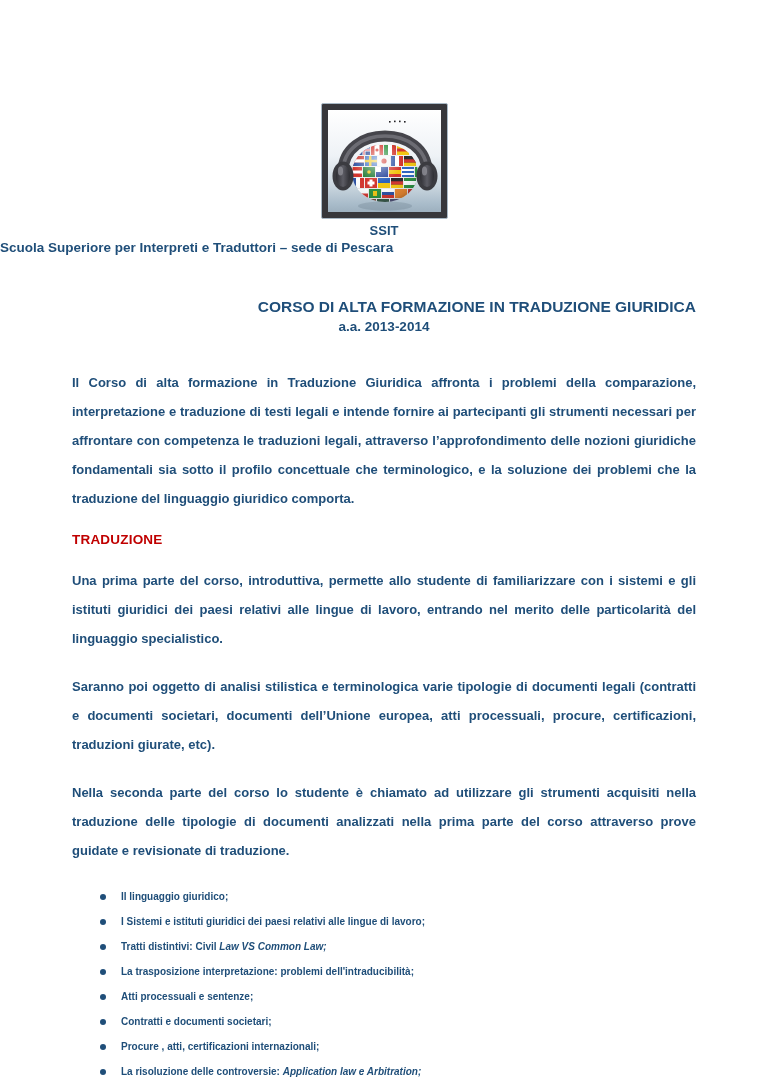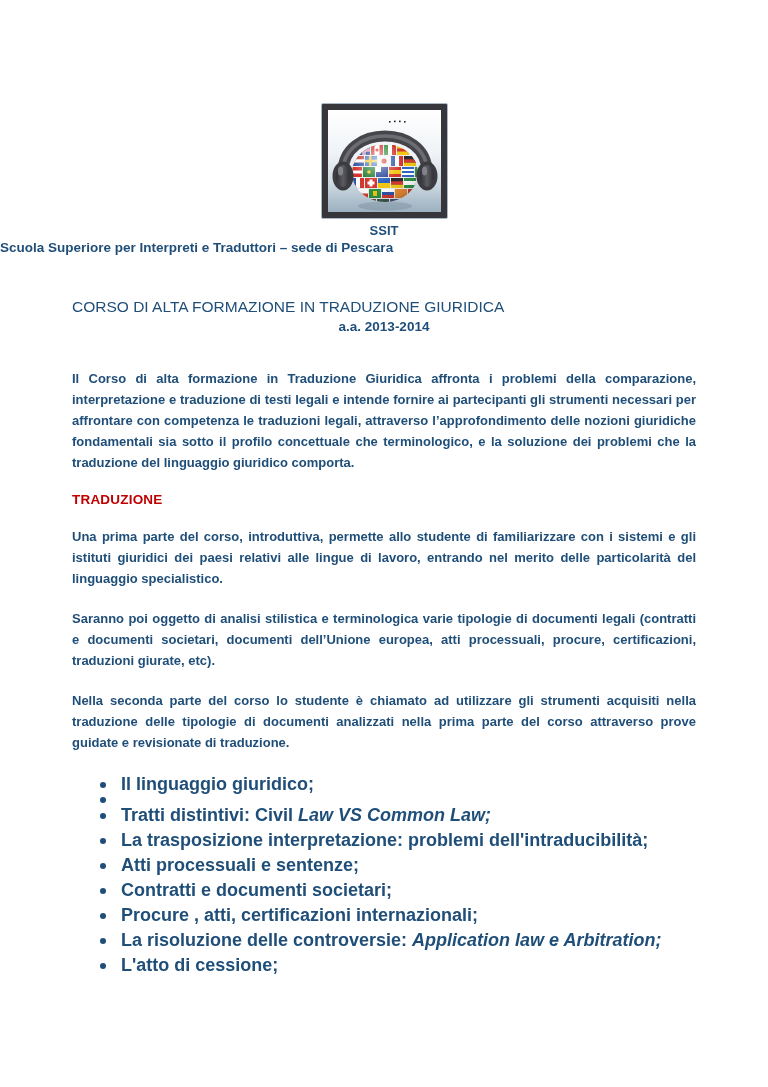--- a/index.html
+++ b/index.html
@@ -36,44 +36,44 @@
     text-align: center; font-weight: 700; font-size: 13px;
     margin-top: 4px; color: var(--navy);
   }
   .org-name {
     text-align: left; font-weight: 700; font-size: 13.5px;
     margin-top: 2px; color: var(--navy);
   }
 
   
   .course-title {
-    text-align: left; font-weight: 400; font-size: 15.5px;
+    text-align: right; font-weight: 700; font-size: 15.5px;
     margin-top: 43px; color: var(--navy);
   }
   .academic-year {
     text-align: center; font-weight: 700; font-size: 13.5px;
     margin-top: 3px; color: var(--navy);
   }
 
   
   .body-text { margin-top: 34px; }
   p.para {
-    font-size: 13px; font-weight: 700; line-height: 21px;
+    font-size: 13px; font-weight: 700; line-height: 29px;
     text-align: justify; margin: 0 0 19px 0; color: var(--navy);
   }
   h2.red-heading {
     color: var(--red); font-size: 13.5px; font-weight: 700;
     margin: 0 0 19px 0; letter-spacing: 0.2px;
   }
   h2.red-heading.big { font-size: 16px; margin: 0 0 22px 0; }
 
   ul.arg-list { list-style: none; margin: 0; padding: 0 0 0 28px; }
   ul.arg-list li {
     display: flex; align-items: center;
-    font-size: 18px; font-weight: 700; line-height: 25px;
+    font-size: 10px; font-weight: 700; line-height: 25px;
     color: var(--navy);
   }
   .dot {
     width: 6px; height: 6px; border-radius: 50%;
     background: var(--navy); margin-right: 15px; flex: 0 0 6px;
   }
   .li-txt em { font-style: italic; }
 </style>
 </head>
 <body>
@@ -229,20 +229,21 @@
       <p class="para">Nella seconda parte del corso lo studente è chiamato ad utilizzare gli strumenti acquisiti nella traduzione delle tipologie di documenti analizzati nella prima parte del corso attraverso prove guidate e revisionate di traduzione.</p>
 
 
       <ul class="arg-list">
           <li>
             <span class="dot"></span>
             <span class="li-txt"><span>Il linguaggio giuridico;</span></span>
           </li>
           <li>
             <span class="dot"></span>
+            <span class="li-txt"><span>I Sistemi e istituti giuridici dei paesi relativi alle lingue di lavoro;</span></span>
           </li>
           <li>
             <span class="dot"></span>
             <span class="li-txt"><span>Tratti distintivi: Civil </span><em>Law VS Common Law;</em></span>
           </li>
           <li>
             <span class="dot"></span>
             <span class="li-txt"><span>La trasposizione interpretazione: problemi dell'intraducibilità;</span></span>
           </li>
           <li>

